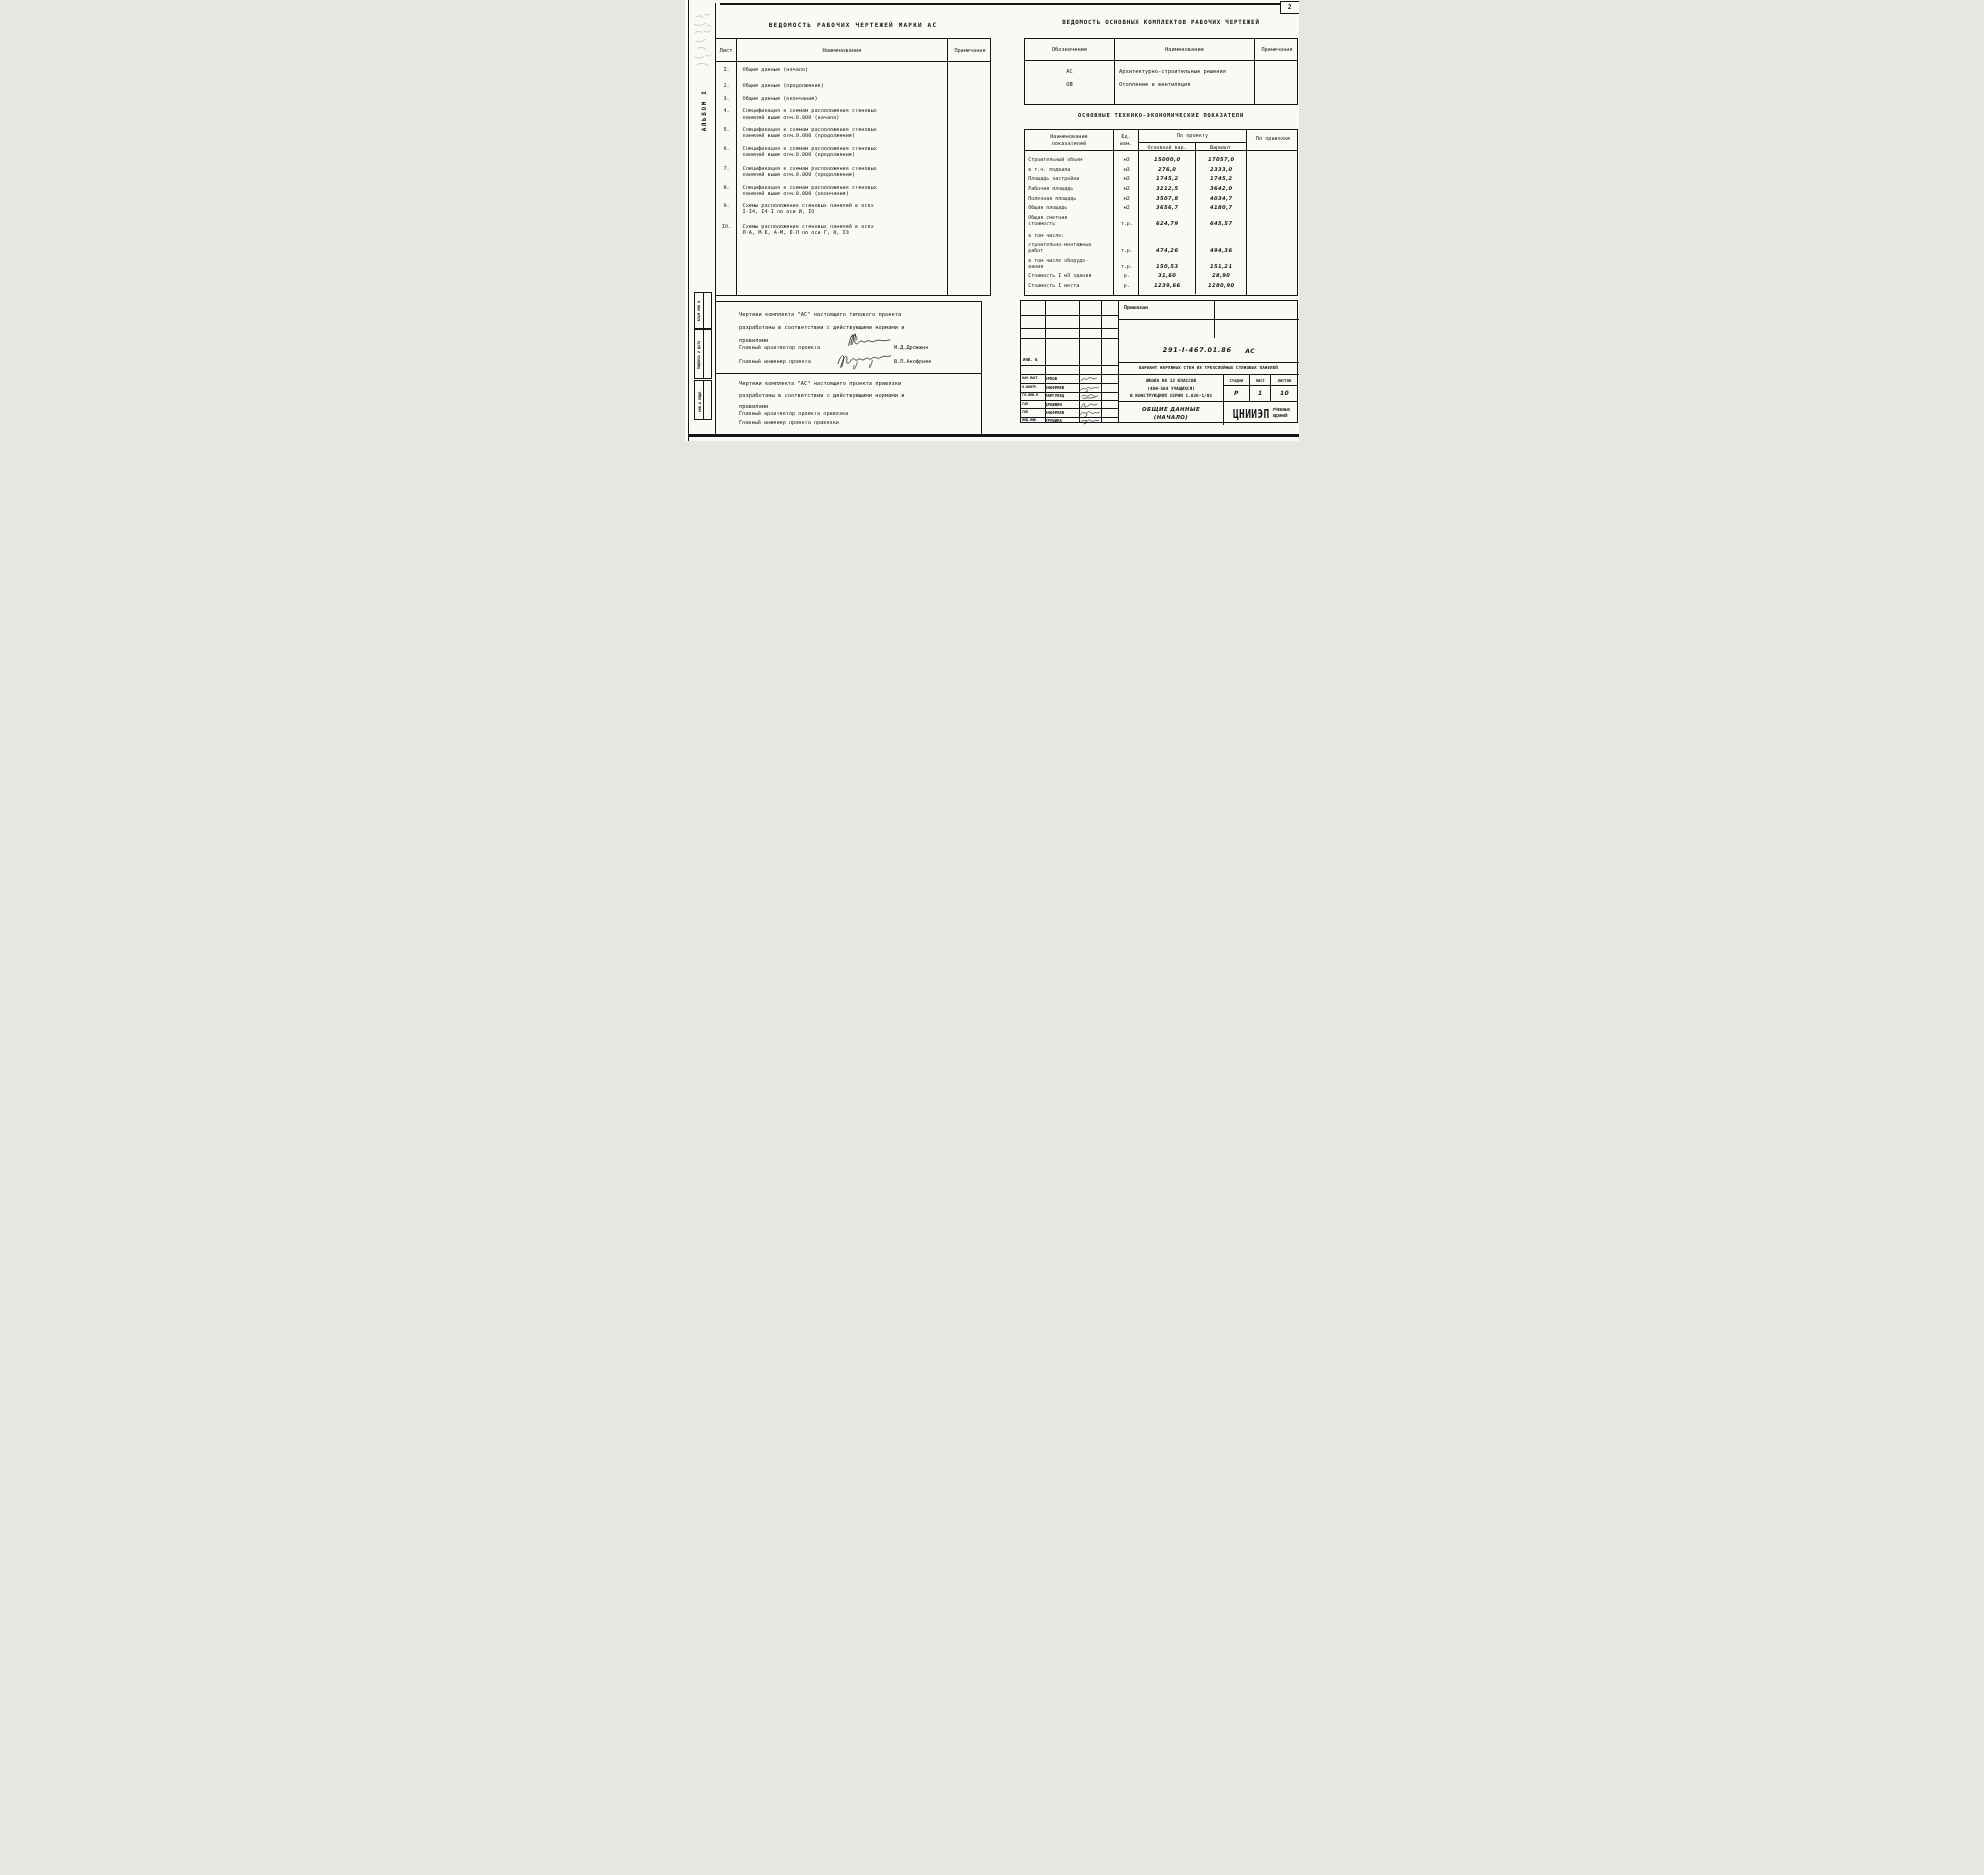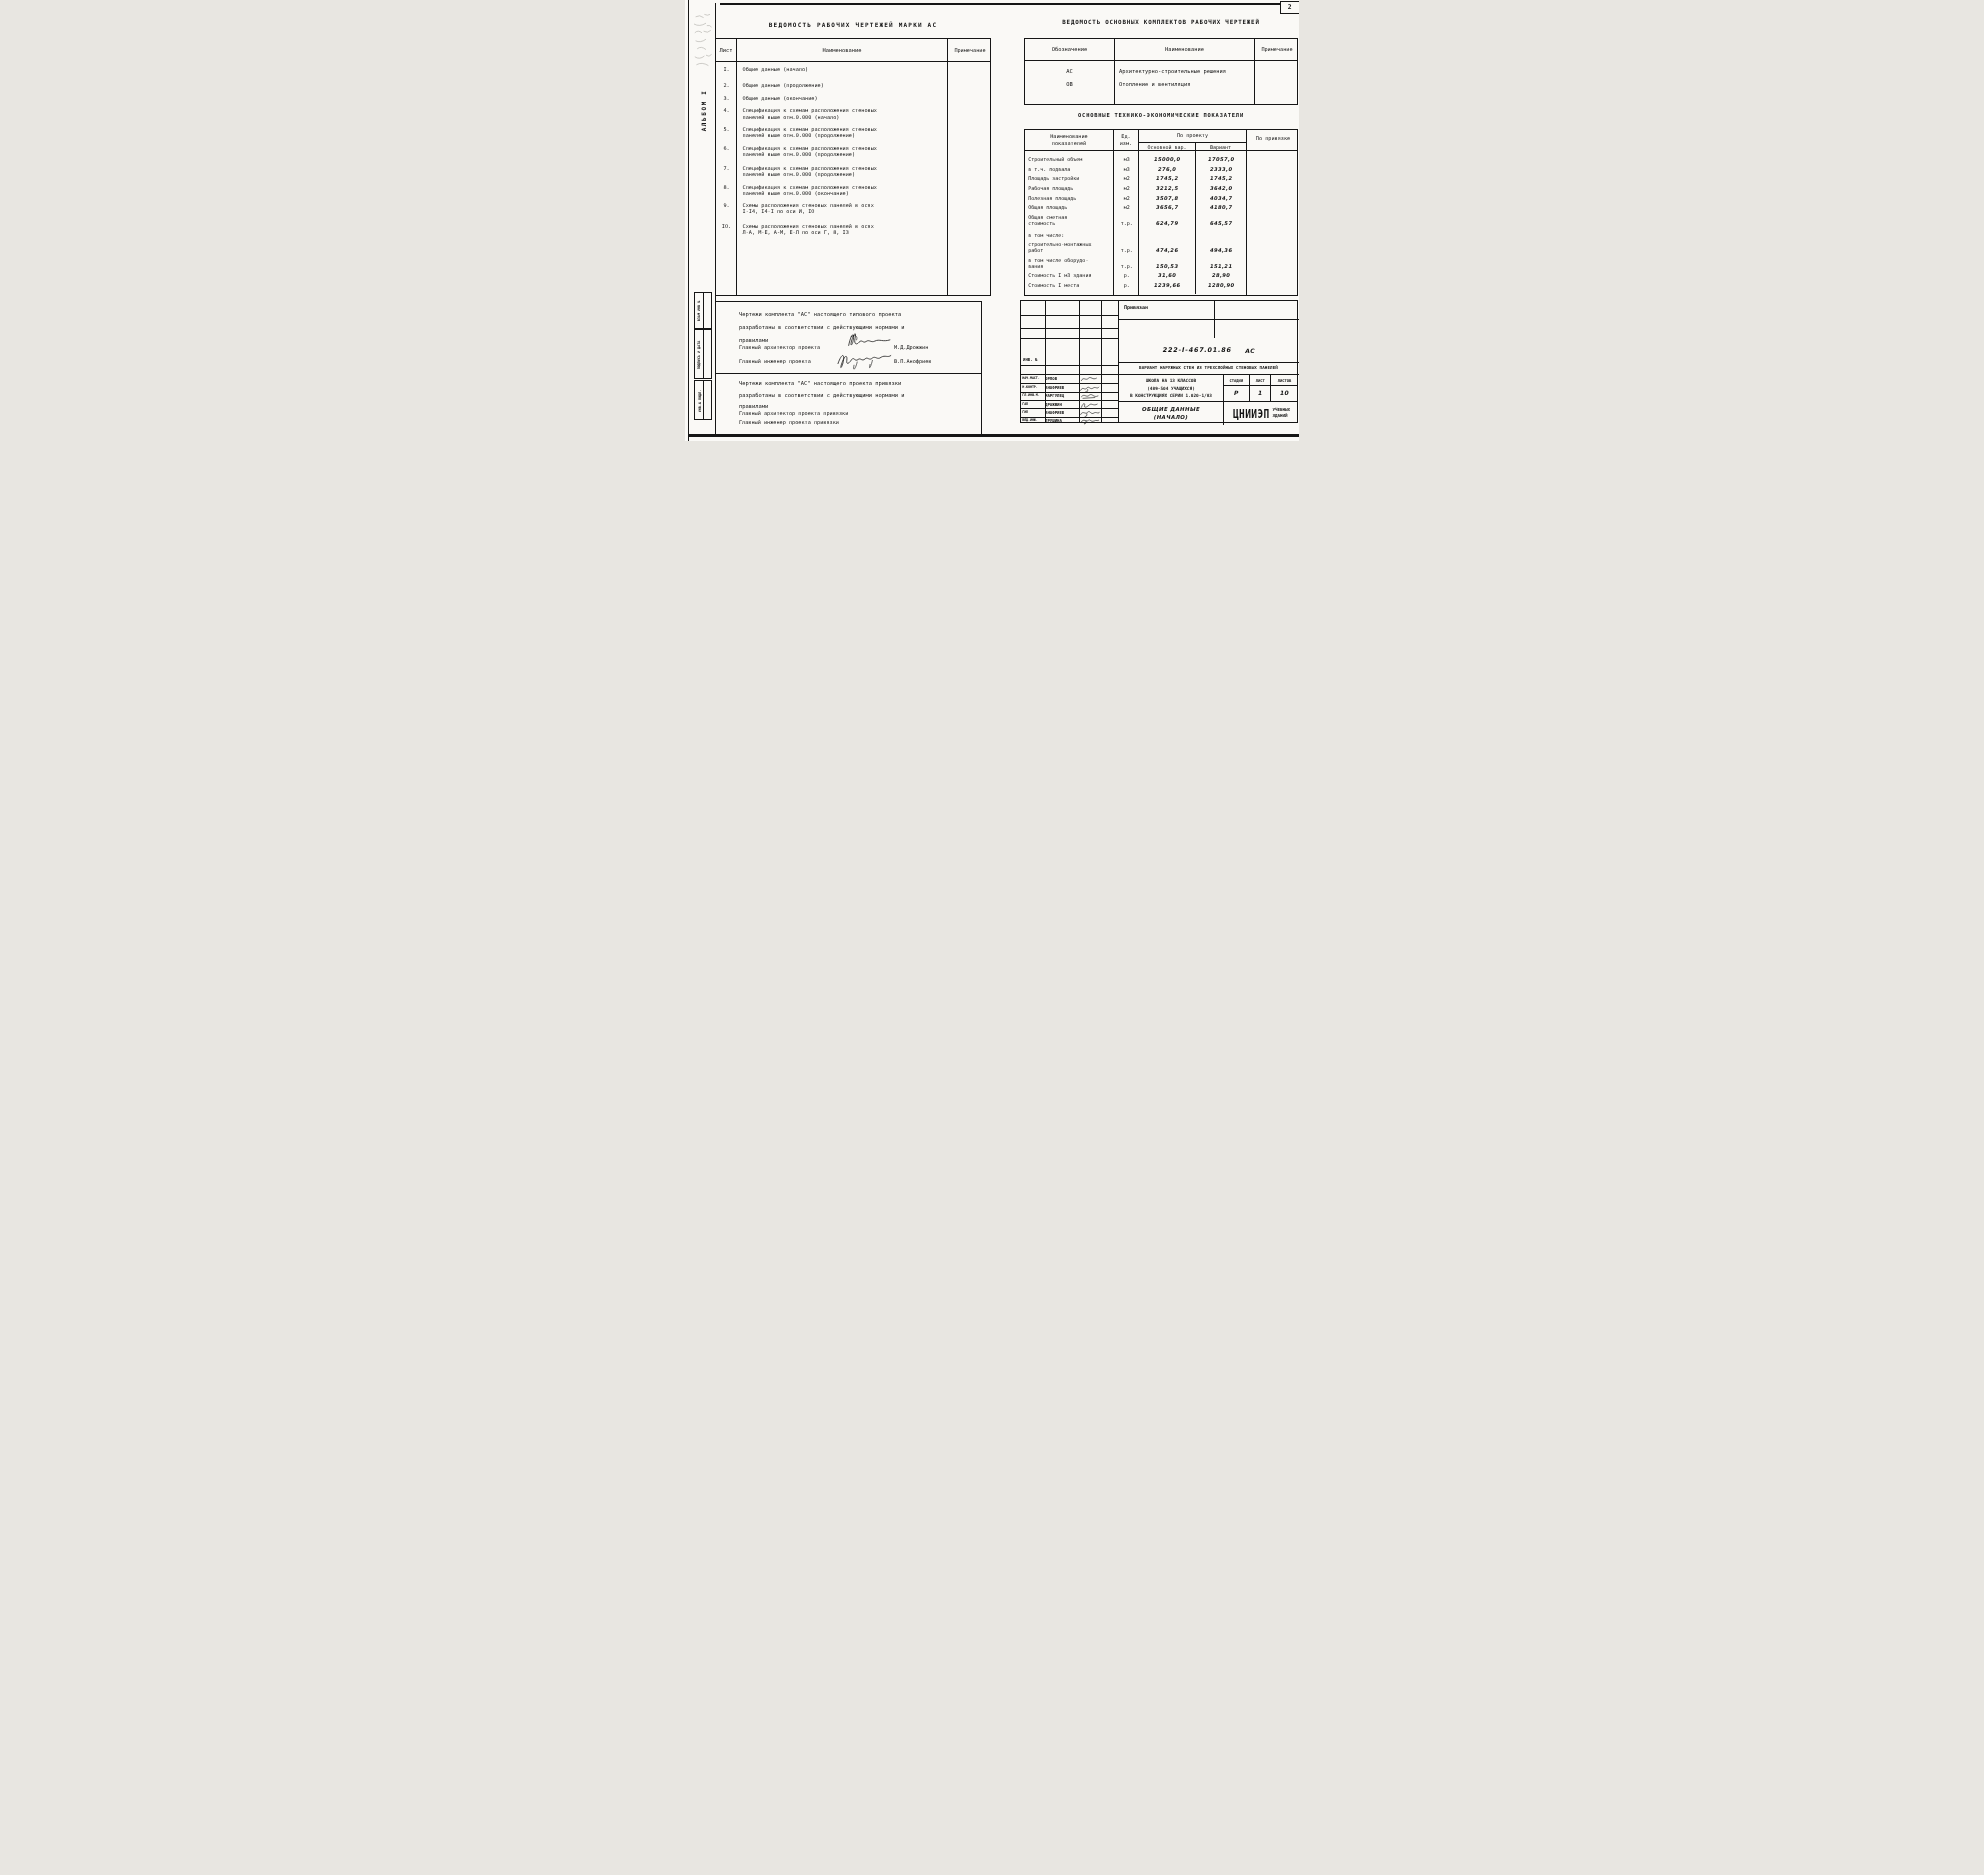--- a/index.html
+++ b/index.html
@@ -345,21 +345,21 @@
       <div class="staff-sig"><svg class="sig" width="21.4" height="8" viewBox="0 0 54 20">
             <path d="M6 12 C12 2 18 14 24 8 C28 4 30 14 38 10 C44 6 48 12 50 8 M14 16 C10 20 20 18 18 10" stroke-width="1.6"></path>
           </svg></div>
     </div>
 
     <div class="abs ink" style="left:193px;top:0;width:0.8px;height:37px;"></div>
     <div class="abs" style="left:103px;top:2.8px;font-size:5px;font-weight:600;">Привязан</div>
     <div class="abs ink" style="left:98px;top:17.5px;width:180px;height:0.8px;"></div>
 
     <div class="abs" style="left:98px;top:38px;width:180px;height:22.6px;display:flex;align-items:center;justify-content:center;gap:13.5px;">
-      <span class="hand" style="font-size:6.4px;letter-spacing:0.8px;">222-I-467.01.86</span>
+      <span class="hand" style="font-size:6.4px;letter-spacing:0.8px;">291-I-467.01.86</span>
       <span class="hand" style="font-size:6px;">АС</span>
     </div>
     <div class="abs ink" style="left:98px;top:61px;width:180px;height:1.2px;"></div>
 
     <div class="abs c b" style="left:99px;top:64px;width:177px;font-size:4.2px;letter-spacing:0.1px;">ВАРИАНТ НАРУЖНЫХ СТЕН ИЗ ТРЕХСЛОЙНЫХ СТЕНОВЫХ ПАНЕЛЕЙ</div>
     <div class="abs ink" style="left:98px;top:73px;width:180px;height:1.2px;"></div>
 
     <div class="abs ink" style="left:202px;top:74px;width:0.8px;height:50px;"></div>
 
     <div class="abs c pre b" style="left:99px;top:76px;width:102px;font-size:4.4px;line-height:7.5px;">ШКОЛА НА 13 КЛАССОВ

